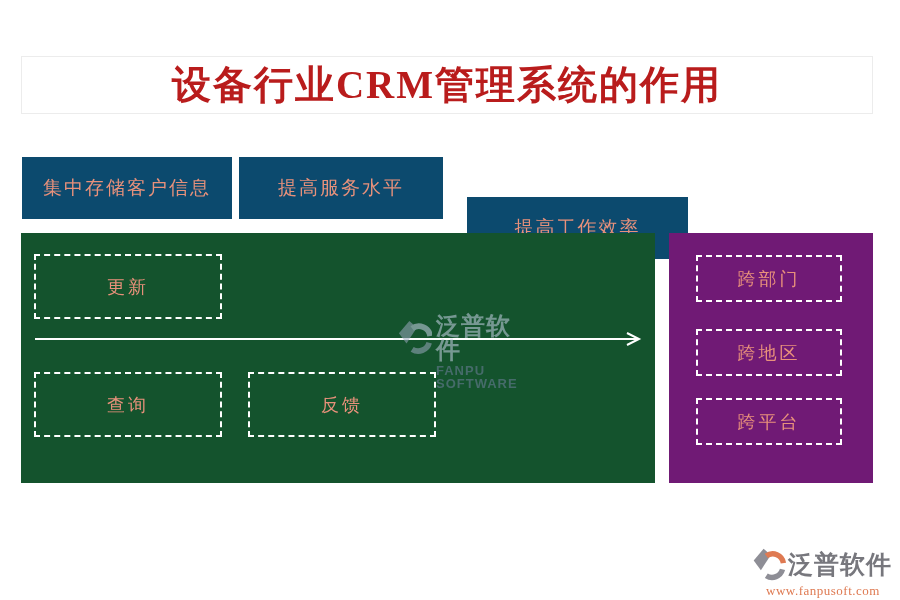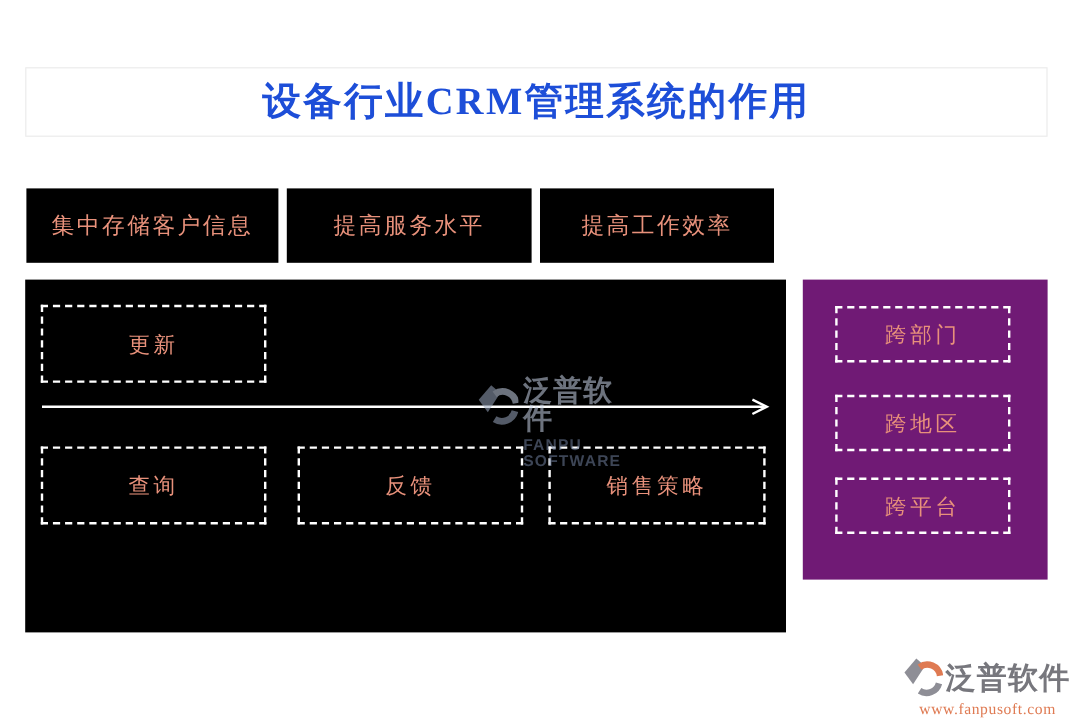--- a/index.html
+++ b/index.html
@@ -7,36 +7,36 @@
     position:relative;width:900px;height:600px;background:#ffffff;overflow:hidden;
     font-family:"Liberation Serif","DejaVu Serif",serif;
   }
   
   .title-bar{
     position:absolute;left:21px;top:56px;width:850px;height:56px;
     background:#ffffff;border:1px solid #ececec;
     display:flex;align-items:center;justify-content:center;
   }
   .title-bar h1{
-    margin:10px;font-size:32px;font-weight:700;color:#1d4ed8;letter-spacing:2px;
+    margin:10px;font-size:39px;font-weight:700;color:#b91c1c;letter-spacing:2px;
     font-family:"Liberation Serif","DejaVu Serif",serif;
   }
   
   .hdr-box{
-    position:absolute;top:157px;height:62px;background:#000000;
+    position:absolute;top:157px;height:62px;background:#0c4a6e;
     display:flex;align-items:center;justify-content:center;
     color:#E8917B;font-size:19px;letter-spacing:2px;
   }
   .hdr-1{left:22px;width:210px;}
   .hdr-2{left:239px;width:204px;}
-  .hdr-3{left:450px;width:195px;}
+  .hdr-3{left:467px;width:221px;margin-top:40px;}
   .hdr-4{left:670px;width:203px;}
   
   .main-panel{
-    position:absolute;left:21px;top:233px;width:634px;height:294px;background:#000000;
+    position:absolute;left:21px;top:233px;width:634px;height:250px;background:#14532d;
   }
   .right-panel{
     position:absolute;left:669px;top:233px;width:204px;height:250px;background:#701a75;
   }
   
   .dash-box{
     position:absolute;border:2px dashed #ffffff;box-sizing:border-box;
     display:flex;align-items:center;justify-content:center;
     color:#E8917B;font-size:18px;letter-spacing:3px;
   }
@@ -94,23 +94,20 @@
       <line x1="2" y1="8" x2="604" y2="8" stroke="#ffffff" stroke-width="2"></line>
       <polyline points="594,2 606,8 594,14" fill="none" stroke="#ffffff" stroke-width="2"></polyline>
     </svg>
 
     <div class="dash-box r2 c2">
       <span>反馈</span>
     </div>
     <div class="dash-box r2 c1">
       <span>查询</span>
     </div>
-    <div class="dash-box r2 c3">
-      <span>销售策略</span>
-    </div>
   </div>
 
   <div class="right-panel">
     <div class="dash-box rp-box rp-1">
       <span>跨部门</span>
     </div>
     <div class="dash-box rp-box rp-2">
       <span>跨地区</span>
     </div>
     <div class="dash-box rp-box rp-3">

